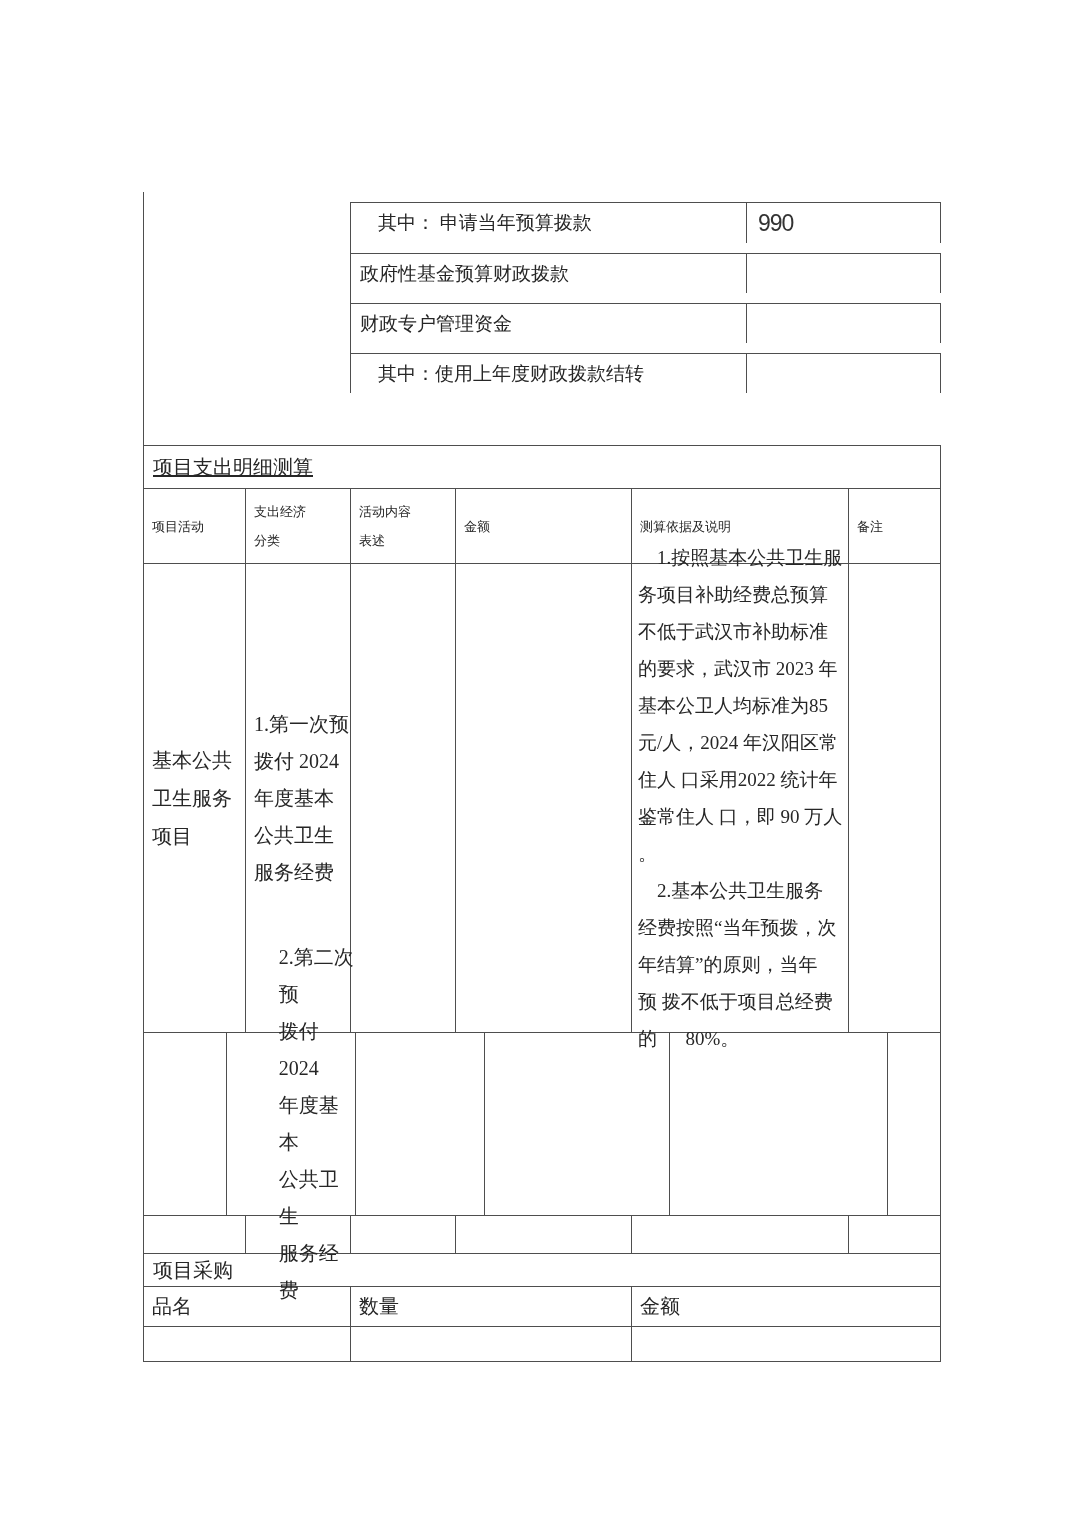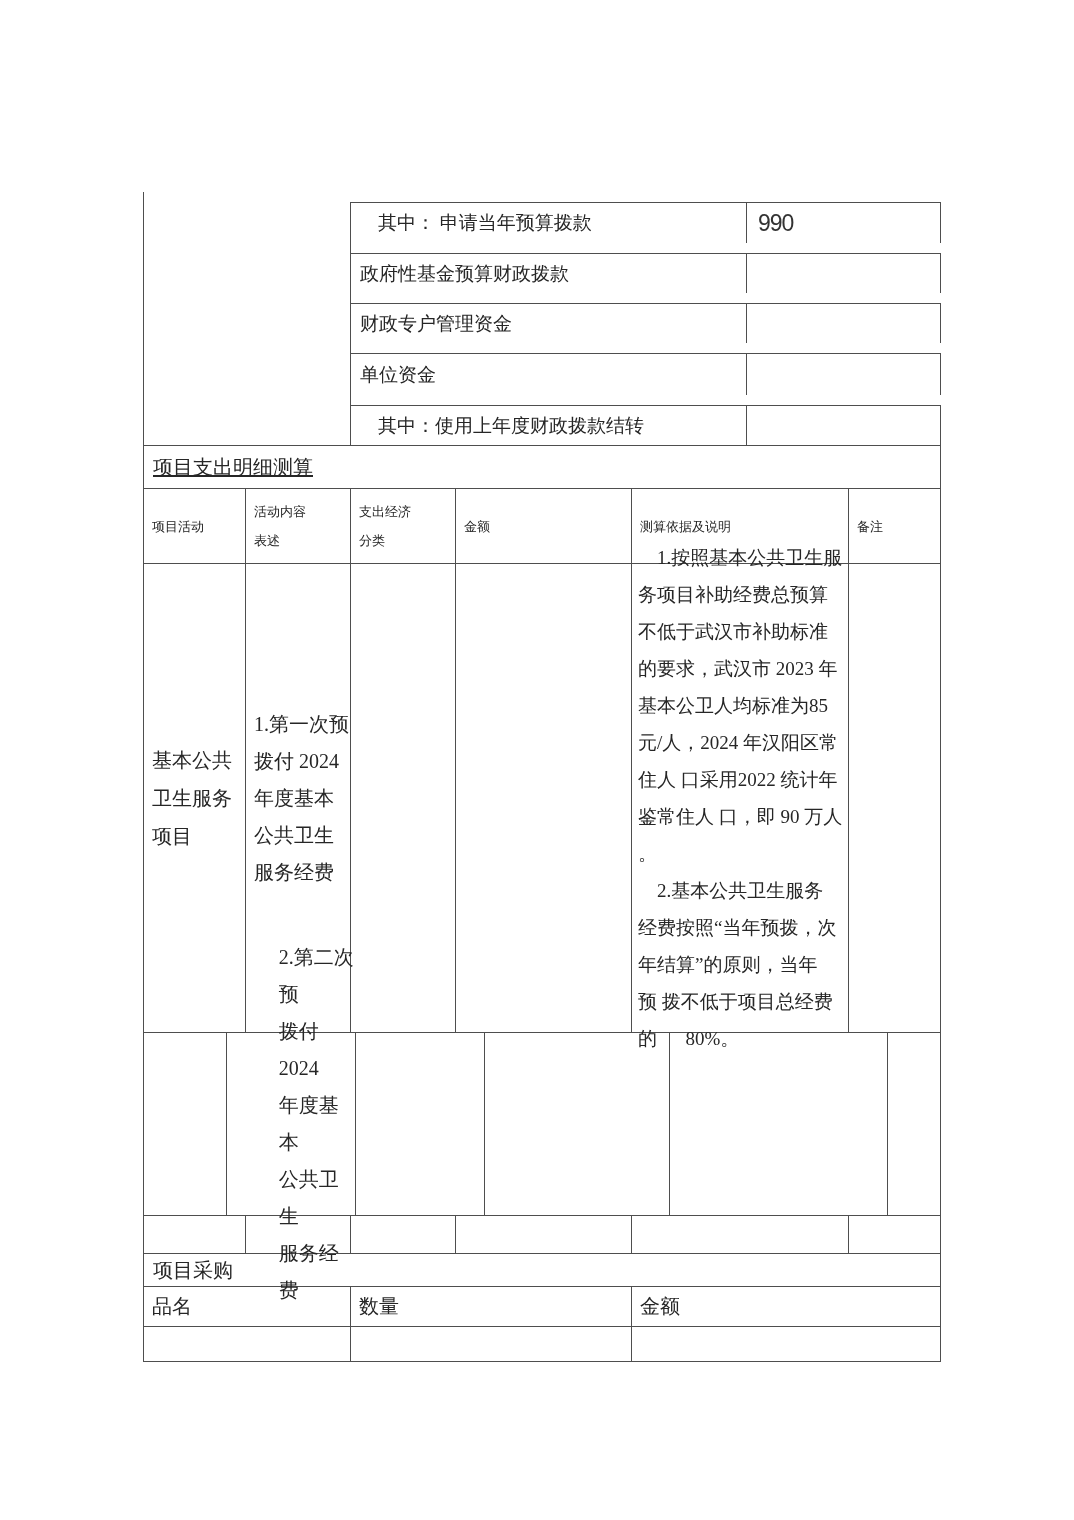--- a/index.html
+++ b/index.html
@@ -79,39 +79,35 @@
         <div class="fvalue">990</div>
       </div>
       <div class="frow h40">
         <div class="flabel">政府性基金预算财政拨款</div>
         <div class="fvalue"></div>
       </div>
       <div class="frow h40">
         <div class="flabel">财政专户管理资金</div>
         <div class="fvalue"></div>
       </div>
-      <div class="frow h42">
-        <div class="flabel">单位资金</div>
-        <div class="fvalue"></div>
-      </div>
       <div class="frow h40">
         <div class="flabel indent">其中：使用上年度财政拨款结转</div>
         <div class="fvalue"></div>
       </div>
     </div>
   </div>
 
   <div class="row titlebar sec-title">项目支出明细测算</div>
 
   <div class="row hdr">
     <div class="cell c1">项目活动</div>
+    <div class="cell c3 pre">支出经济
+分类</div>
     <div class="cell c2 pre">活动内容
 表述</div>
-    <div class="cell c3 pre">支出经济
-分类</div>
     <div class="cell c4">金额</div>
     <div class="cell c5">测算依据及说明</div>
     <div class="cell c6">备注</div>
   </div>
 
   <div class="row drow1">
     <div class="cell c1 pre activity-cell">基本公共
 卫生服务
 项目</div>
     <div class="cell c2 pre content-cell">1.第一次预

